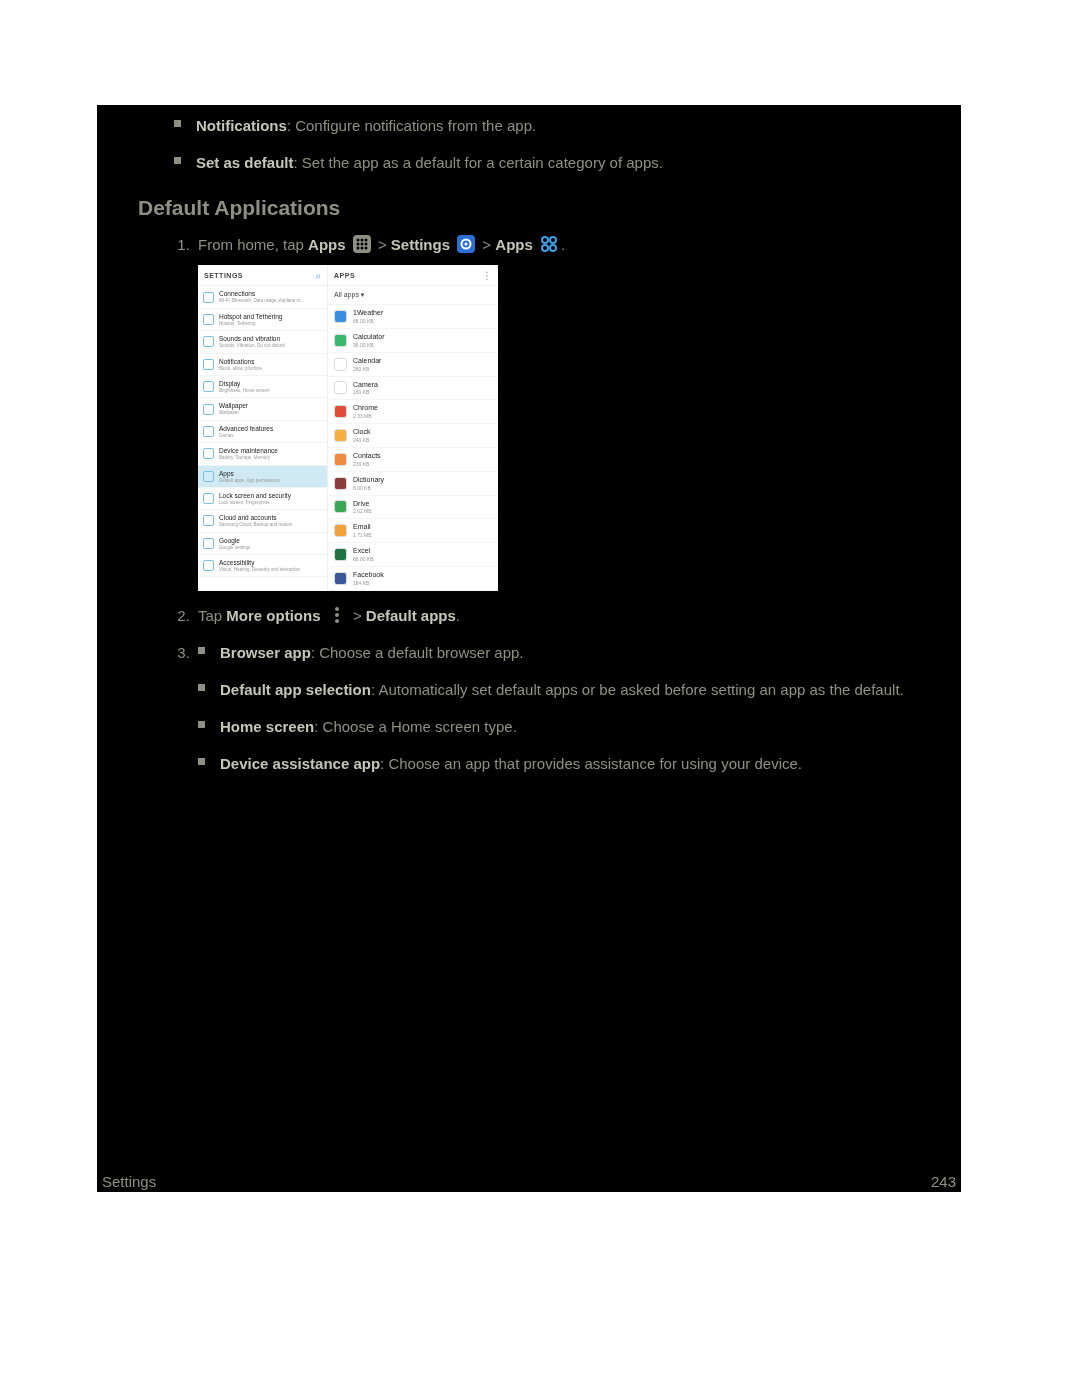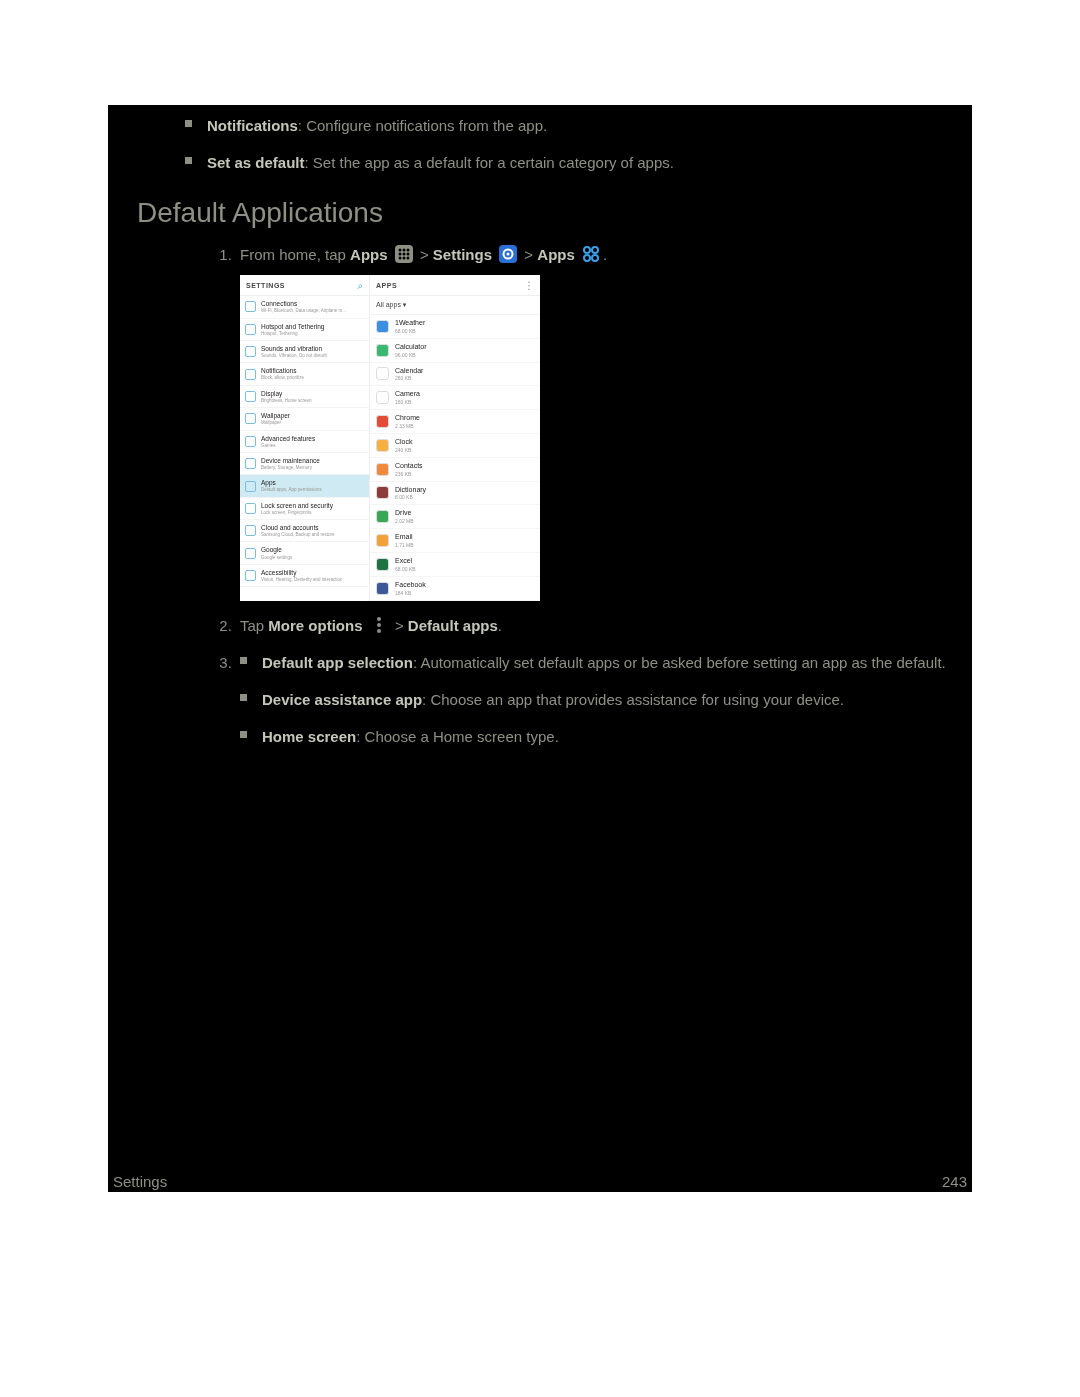--- a/index.html
+++ b/index.html
@@ -1,21 +1,21 @@
 <!DOCTYPE html>
 <html><head>
 <meta charset="utf-8">
 <style>
   * { margin: 0; padding: 0; box-sizing: border-box; }
   html, body { background: #ffffff; }
   body { width: 1080px; height: 1397px; font-family: Arial, Helvetica, sans-serif; position: relative; }
 
   .page {
     position: absolute;
-    left: 108px;
+    left: 97px;
     top: 105px;
     width: 864px;
     height: 1087px;
     background: #000000;
     color: #8f9084;
     padding: 0;
   }
 
   .content { padding: 10px 25px 0 25px; font-size: 15px; line-height: 1.4; }
 
@@ -23,29 +23,29 @@
   ul.sq { list-style: none; margin: 0 0 12px 52px; }
   ul.sq li { position: relative; padding-left: 22px; margin-bottom: 16px; }
   ul.sq li::before {
     content: "";
     position: absolute; left: 0; top: 5px;
     width: 7px; height: 7px; background: #8f9084;
   }
   .bold { color: #c4c6b8; font-weight: bold; }
 
   h2.section {
-    margin: 20px 0 12px 4px;
-    font-size: 28px;
-    font-weight: normal;
+    margin: 20px 0 12px 16px;
+    font-size: 21px;
+    font-weight: bold;
     color: #8f9084;
   }
   p.intro { margin-bottom: 18px; }
 
   ol.steps { list-style: decimal; margin: 0 0 0 72px; }
-  ol.steps > li { margin-bottom: 14px; padding-left: 4px; margin-left: 31px; }
+  ol.steps > li { margin-bottom: 14px; padding-left: 4px; }
 
   
   .icon {
     display: inline-flex; align-items: center; justify-content: center;
     width: 20px; height: 20px; vertical-align: -4px;
     margin: 0 2px;
   }
   .icon svg { width: 100%; height: 100%; }
 
   
@@ -363,23 +363,24 @@
                 <circle cx="10" cy="16" r="2"></circle>
               </g>
             </svg>
         </span>
         <span> &gt; </span>
         <span class="bold">Default apps</span><span>.</span>
       </li>
 
       <li>
         <ul class="sq" style="margin-left:0; margin-top:16px;">
+          <li><span class="bold">Browser app</span><span>: Choose a default browser app.</span></li>
           <li><span class="bold">Default app selection</span><span>: Automatically set default apps or be asked before setting an app as the default.</span></li>
+          <li><span class="bold">Home screen</span><span>: Choose a Home screen type.</span></li>
           <li><span class="bold">Device assistance app</span><span>: Choose an app that provides assistance for using your device.</span></li>
-          <li><span class="bold">Home screen</span><span>: Choose a Home screen type.</span></li>
         </ul>
       </li>
     </ol>
   </div>
 
   <div class="footer">
     <span>Settings</span>
     <span>243</span>
   </div>
 </div>

